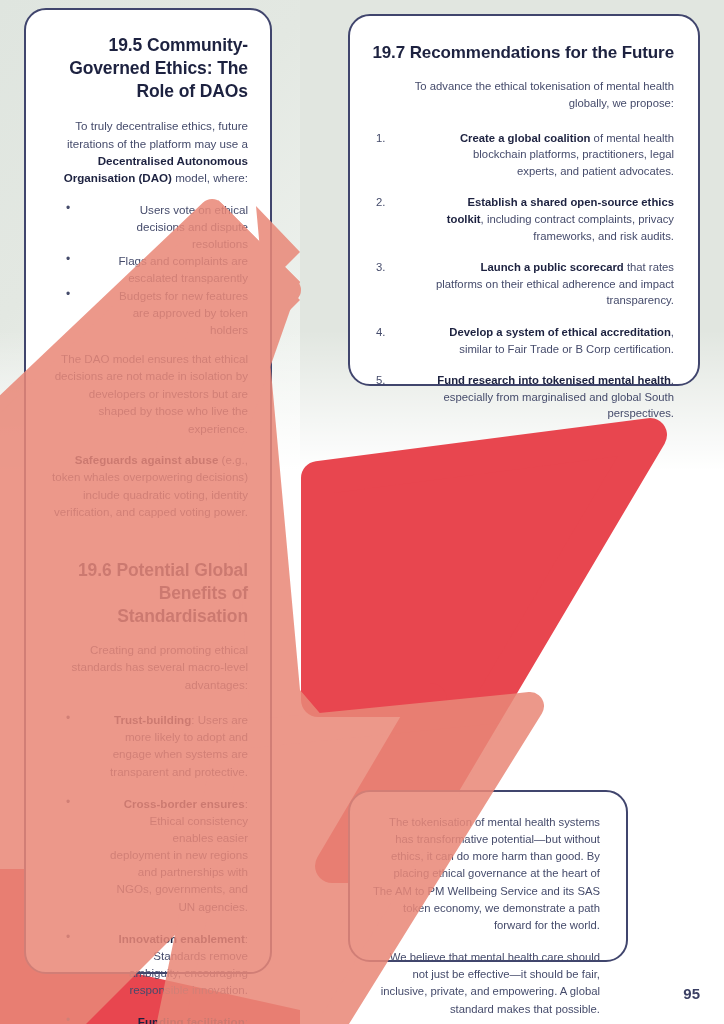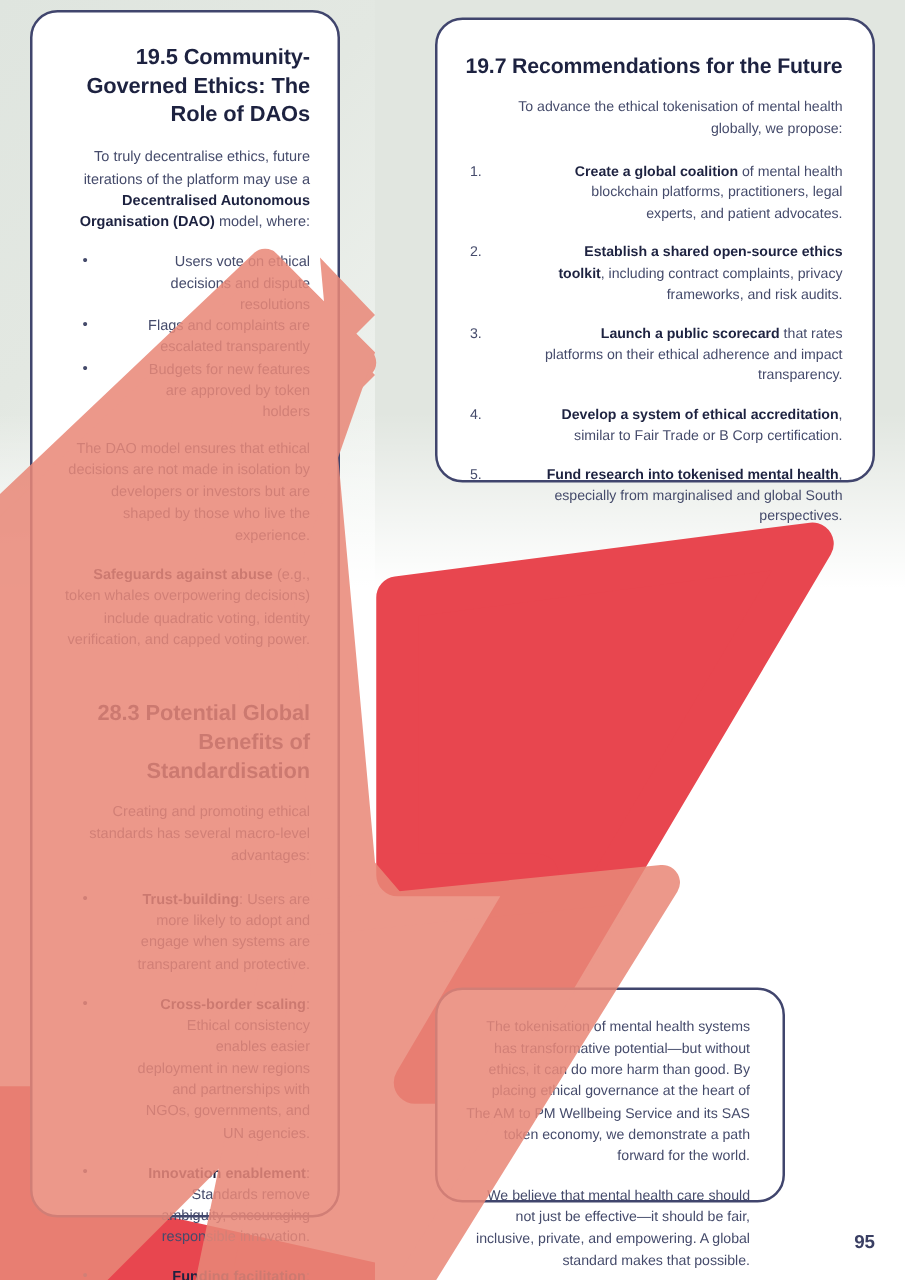--- a/index.html
+++ b/index.html
@@ -186,27 +186,27 @@
       <ul class="bullets">
         <li>Users vote on ethical decisions and dispute resolutions</li>
         <li>Flags and complaints are escalated transparently</li>
         <li>Budgets for new features are approved by token holders</li>
       </ul>
 
       <p class="body">The DAO model ensures that ethical decisions are not made in isolation by developers or investors but are shaped by those who live the experience.</p>
 
       <p class="body"><b>Safeguards against abuse</b><span> (e.g., token whales overpowering decisions) include quadratic voting, identity verification, and capped voting power.</span></p>
 
-      <h2 class="sec-title-2" style="margin-top:38px">28.3 Potential Global Benefits of Standardisation</h2>
+      <h2 class="sec-title-2" style="margin-top:38px">19.6 Potential Global Benefits of Standardisation</h2>
 
       <p class="body">Creating and promoting ethical standards has several macro-level advantages:</p>
 
       <ul class="bullets spaced" style="margin-top:18px">
         <li><b>Trust-building</b><span>: </span><span>Users are more likely to adopt and engage when systems are transparent and protective.</span></li>
-        <li><b>Cross-border scaling</b><span>: </span><span>Ethical consistency enables easier deployment in new regions and partnerships with NGOs, governments, and UN agencies.</span></li>
+        <li><b>Cross-border ensures</b><span>: </span><span>Ethical consistency enables easier deployment in new regions and partnerships with NGOs, governments, and UN agencies.</span></li>
         <li><b>Innovation enablement</b><span>: </span><span>Standards remove ambiguity, encouraging responsible innovation.</span></li>
         <li><b>Funding facilitation</b><span>: </span></li>
       </ul>
 
     </div>
   </section>
 
   <section class="card card-topright">
     <div class="card-inner">
 

